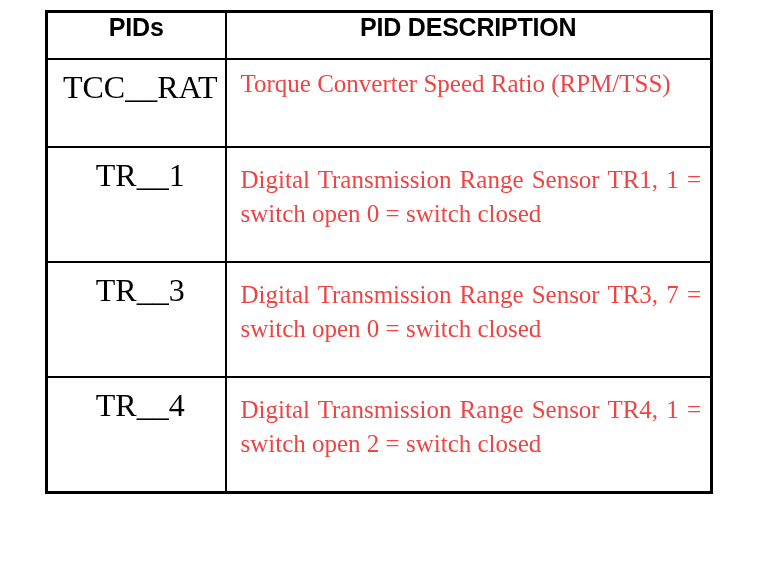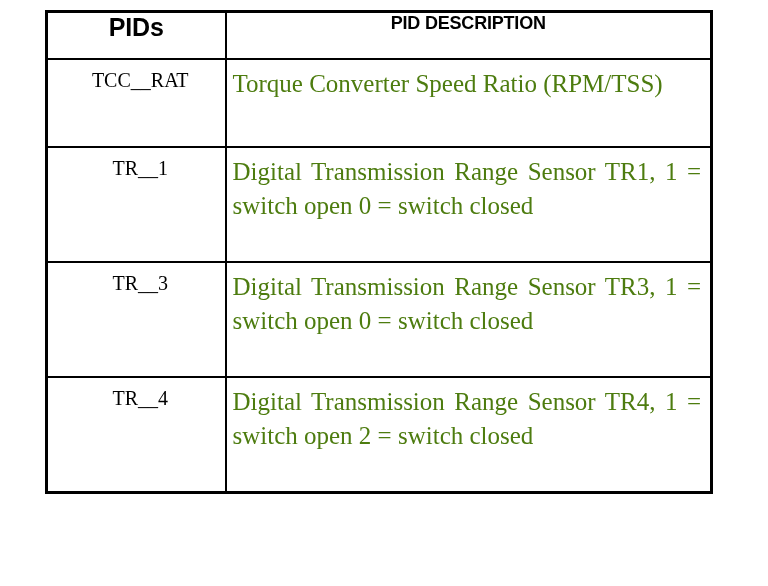--- a/index.html
+++ b/index.html
@@ -51,47 +51,48 @@
     vertical-align: middle;
     font-family: "Liberation Sans", "DejaVu Sans", sans-serif;
     font-weight: bold;
     font-size: 25px;
     letter-spacing: -0.2px;
     color: #000000;
     padding: 0 4px;
     white-space: nowrap;
   }
   thead th.th-pid { font-size: 25px; }
-  thead th.th-desc { font-size: 18px; }
+  thead th.th-desc { font-size: 25px; }
 
   
   td.pid-cell {
     text-align: center;
     vertical-align: top;
-    font-size: 20px;
+    font-size: 32px;
     color: #000000;
     padding-top: 9px;
     white-space: nowrap;
     line-height: 1.18;
     padding-left: 8px;
   }
 
   td.desc-cell {
     text-align: left;
     vertical-align: top;
     font-size: 25px;
-    color: #4d7c0f;
-    padding: 7px 9px 6px 6px;
+    color: #ef4444;
+    padding: 7px 9px 6px 14px;
     line-height: 1.34;
   }
 
   
   td.desc-cell.justify .desc-text {
     text-align: justify;
     text-align-last: left;
+    margin-top: 8px;
   }
   td.desc-cell .desc-text {
     display: block;
   }
 
   
   tr.row-h-78 td { height: 73px; }
   tr.row-h-105 td { height: 100px; border-radius: 31px; }
   tr.row-h-last td { height: 100px; }
 </style>
@@ -126,21 +127,21 @@
         <td class="pid-cell">TR__1</td>
         <td class="desc-cell justify">
           <span class="desc-text">Digital Transmission Range Sensor TR1, 1 = switch open 0 = switch closed</span>
         </td>
       </tr>
 
 
       <tr class="row-h-105">
         <td class="pid-cell">TR__3</td>
         <td class="desc-cell justify">
-          <span class="desc-text">Digital Transmission Range Sensor TR3, 1 = switch open 0 = switch closed</span>
+          <span class="desc-text">Digital Transmission Range Sensor TR3, 7 = switch open 0 = switch closed</span>
         </td>
       </tr>
 
       <tr class="row-h-last">
         <td class="pid-cell">TR__4</td>
         <td class="desc-cell justify">
           <span class="desc-text">Digital Transmission Range Sensor TR4, 1 = switch open 2 = switch closed</span>
         </td>
       </tr>
 

